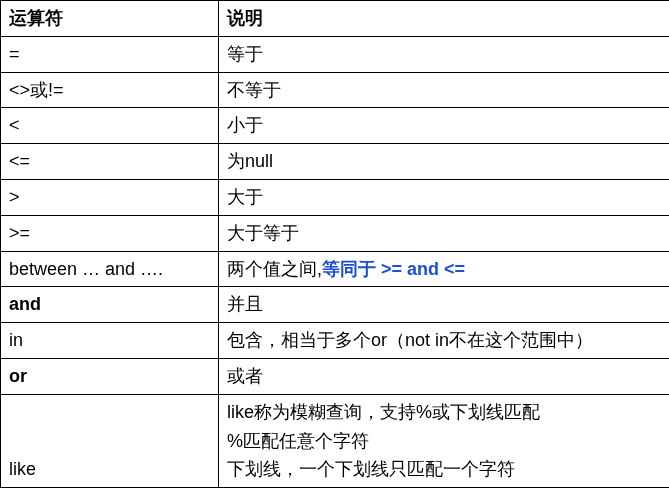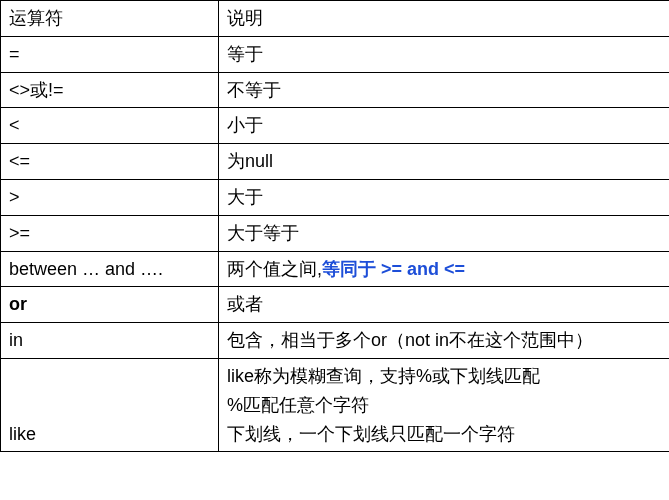--- a/index.html
+++ b/index.html
@@ -21,21 +21,21 @@
     col.col-desc { width: 451px; }
     th, td {
       border: 1px solid #000;
       padding: 3px 6px 3px 8px;
       text-align: left;
       vertical-align: top;
       white-space: normal;
       word-break: break-word;
     }
     th {
-      font-weight: normal;
+      font-weight: bold;
     }
     .bold { font-weight: bold; }
     .red-bold { color: #1d4ed8; font-weight: bold; }
     .truncate-row td {
       height: 30px;
       overflow: hidden;
     }
     .multiline {
       white-space: pre-line;
       vertical-align: bottom;
@@ -81,26 +81,30 @@
       <td>&gt;=</td>
       <td>大于等于</td>
     </tr>
     <tr>
       <td>between … and ….</td>
       <td>
         <span>两个值之间,</span><span class="red-bold">等同于 &gt;= and &lt;=</span>
       </td>
     </tr>
     <tr>
-      <td class="bold">or</td>
-      <td>或者</td>
+      <td class="bold">and</td>
+      <td>并且</td>
     </tr>
     <tr>
       <td>in</td>
       <td>包含，相当于多个or（not in不在这个范围中）</td>
+    </tr>
+    <tr>
+      <td class="bold">or</td>
+      <td>或者</td>
     </tr>
     <tr class="truncate-row">
       <td class="like-op">like</td>
       <td class="multiline">like称为模糊查询，支持%或下划线匹配
 %匹配任意个字符
 下划线，一个下划线只匹配一个字符</td>
     </tr>
   </tbody>
 </table>
 

